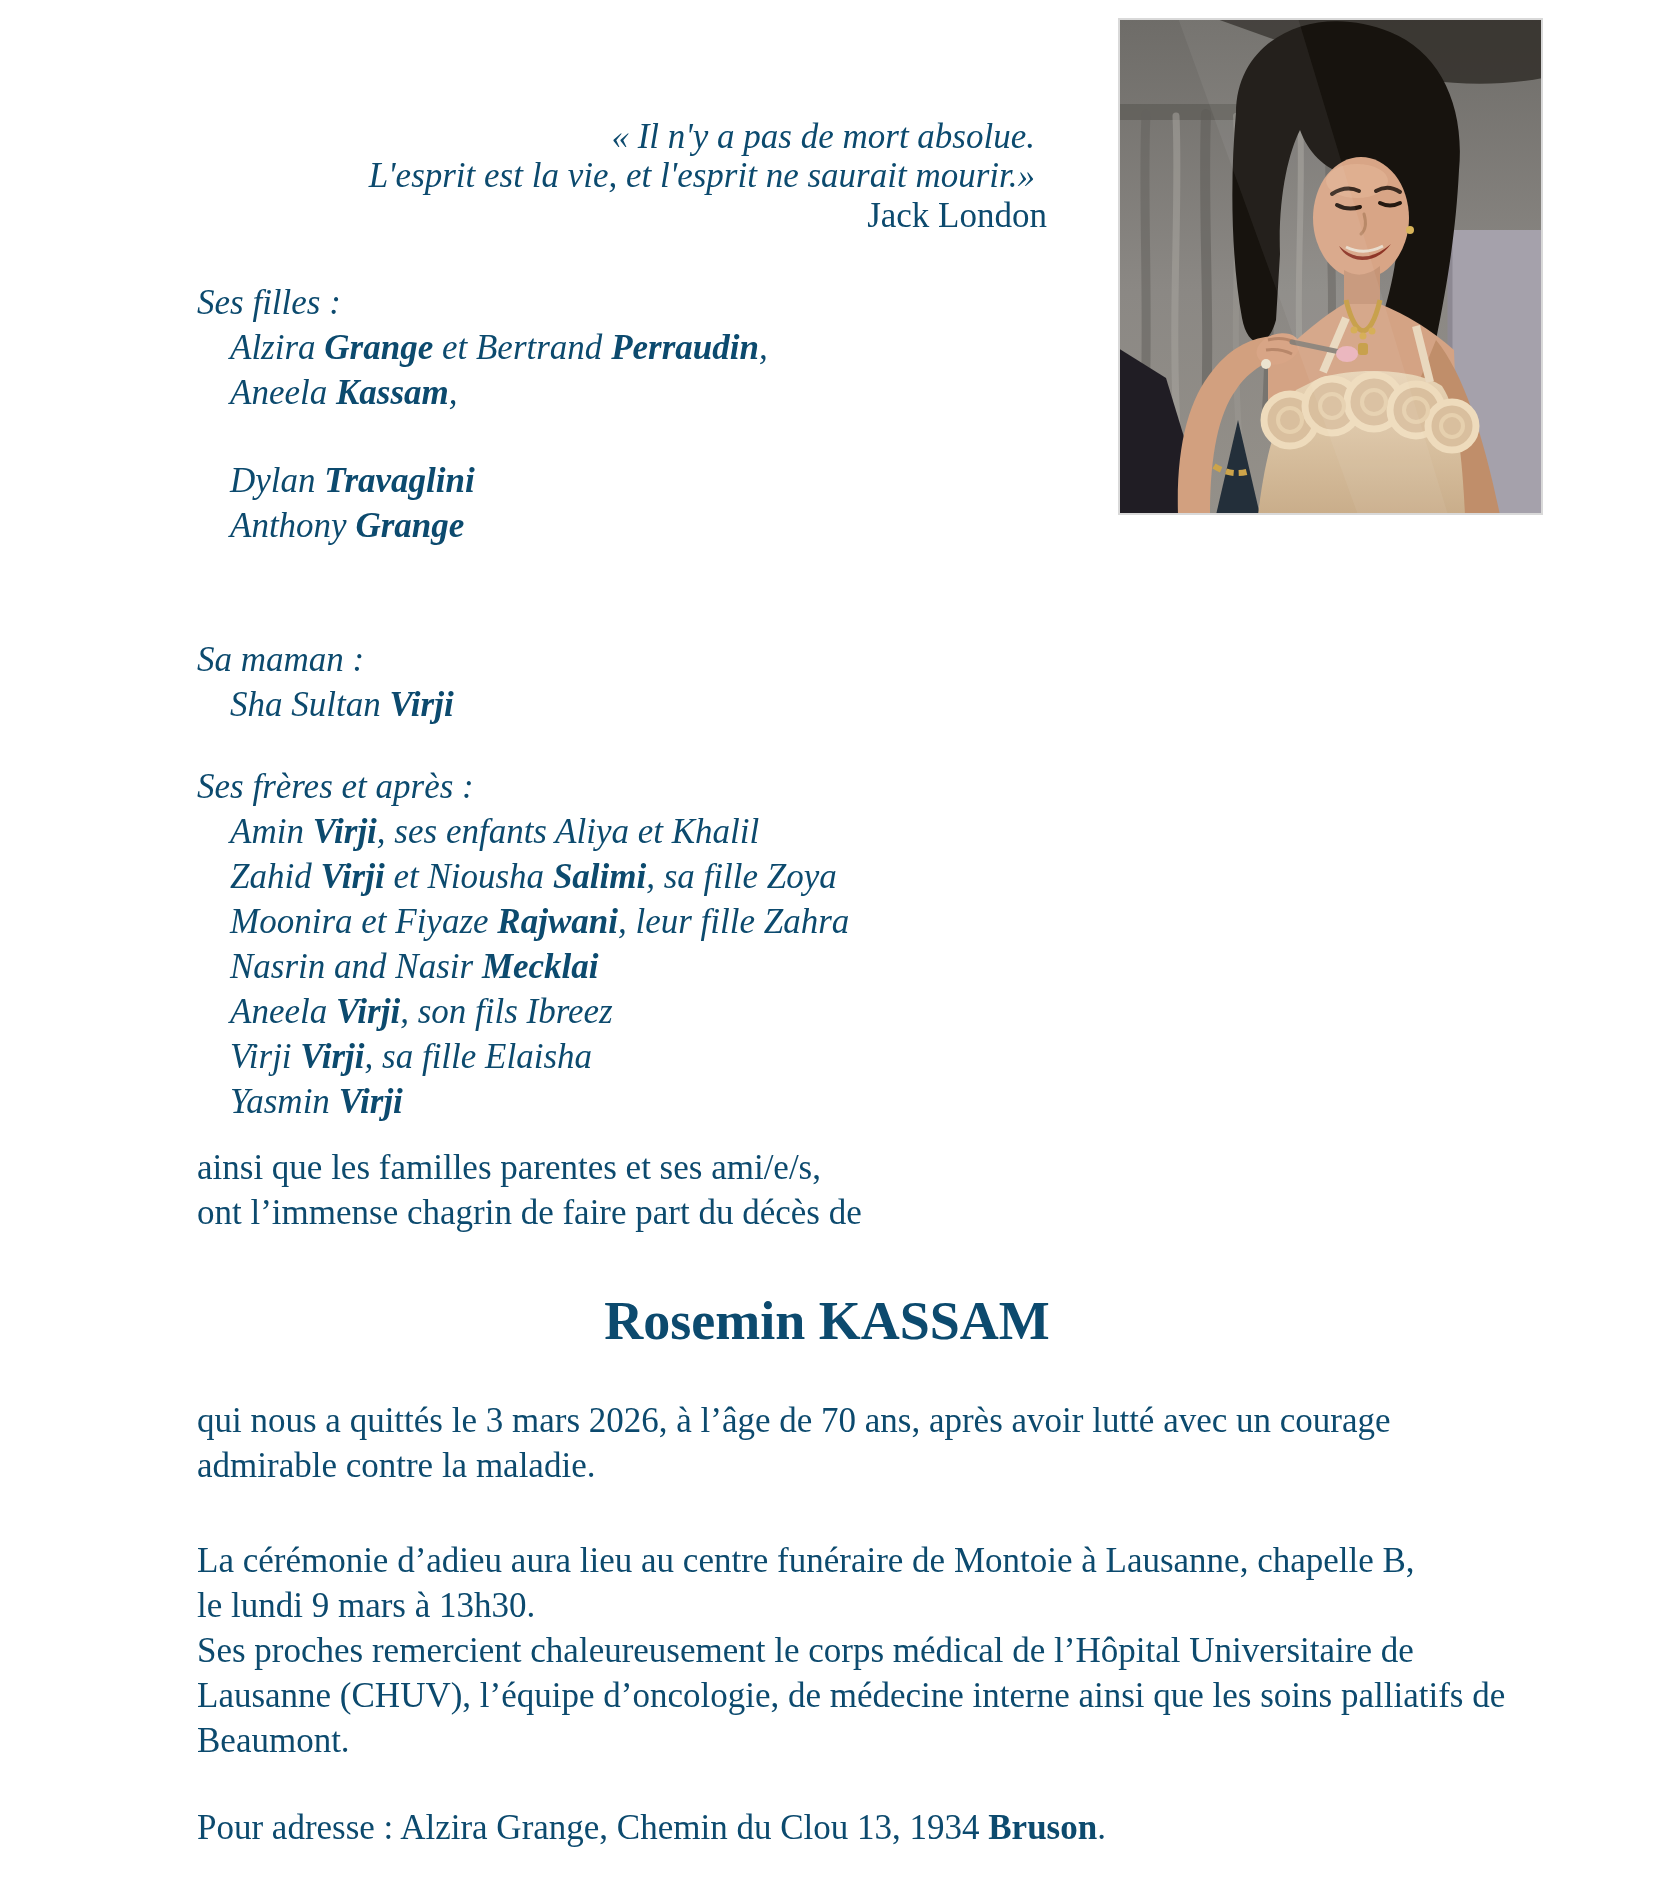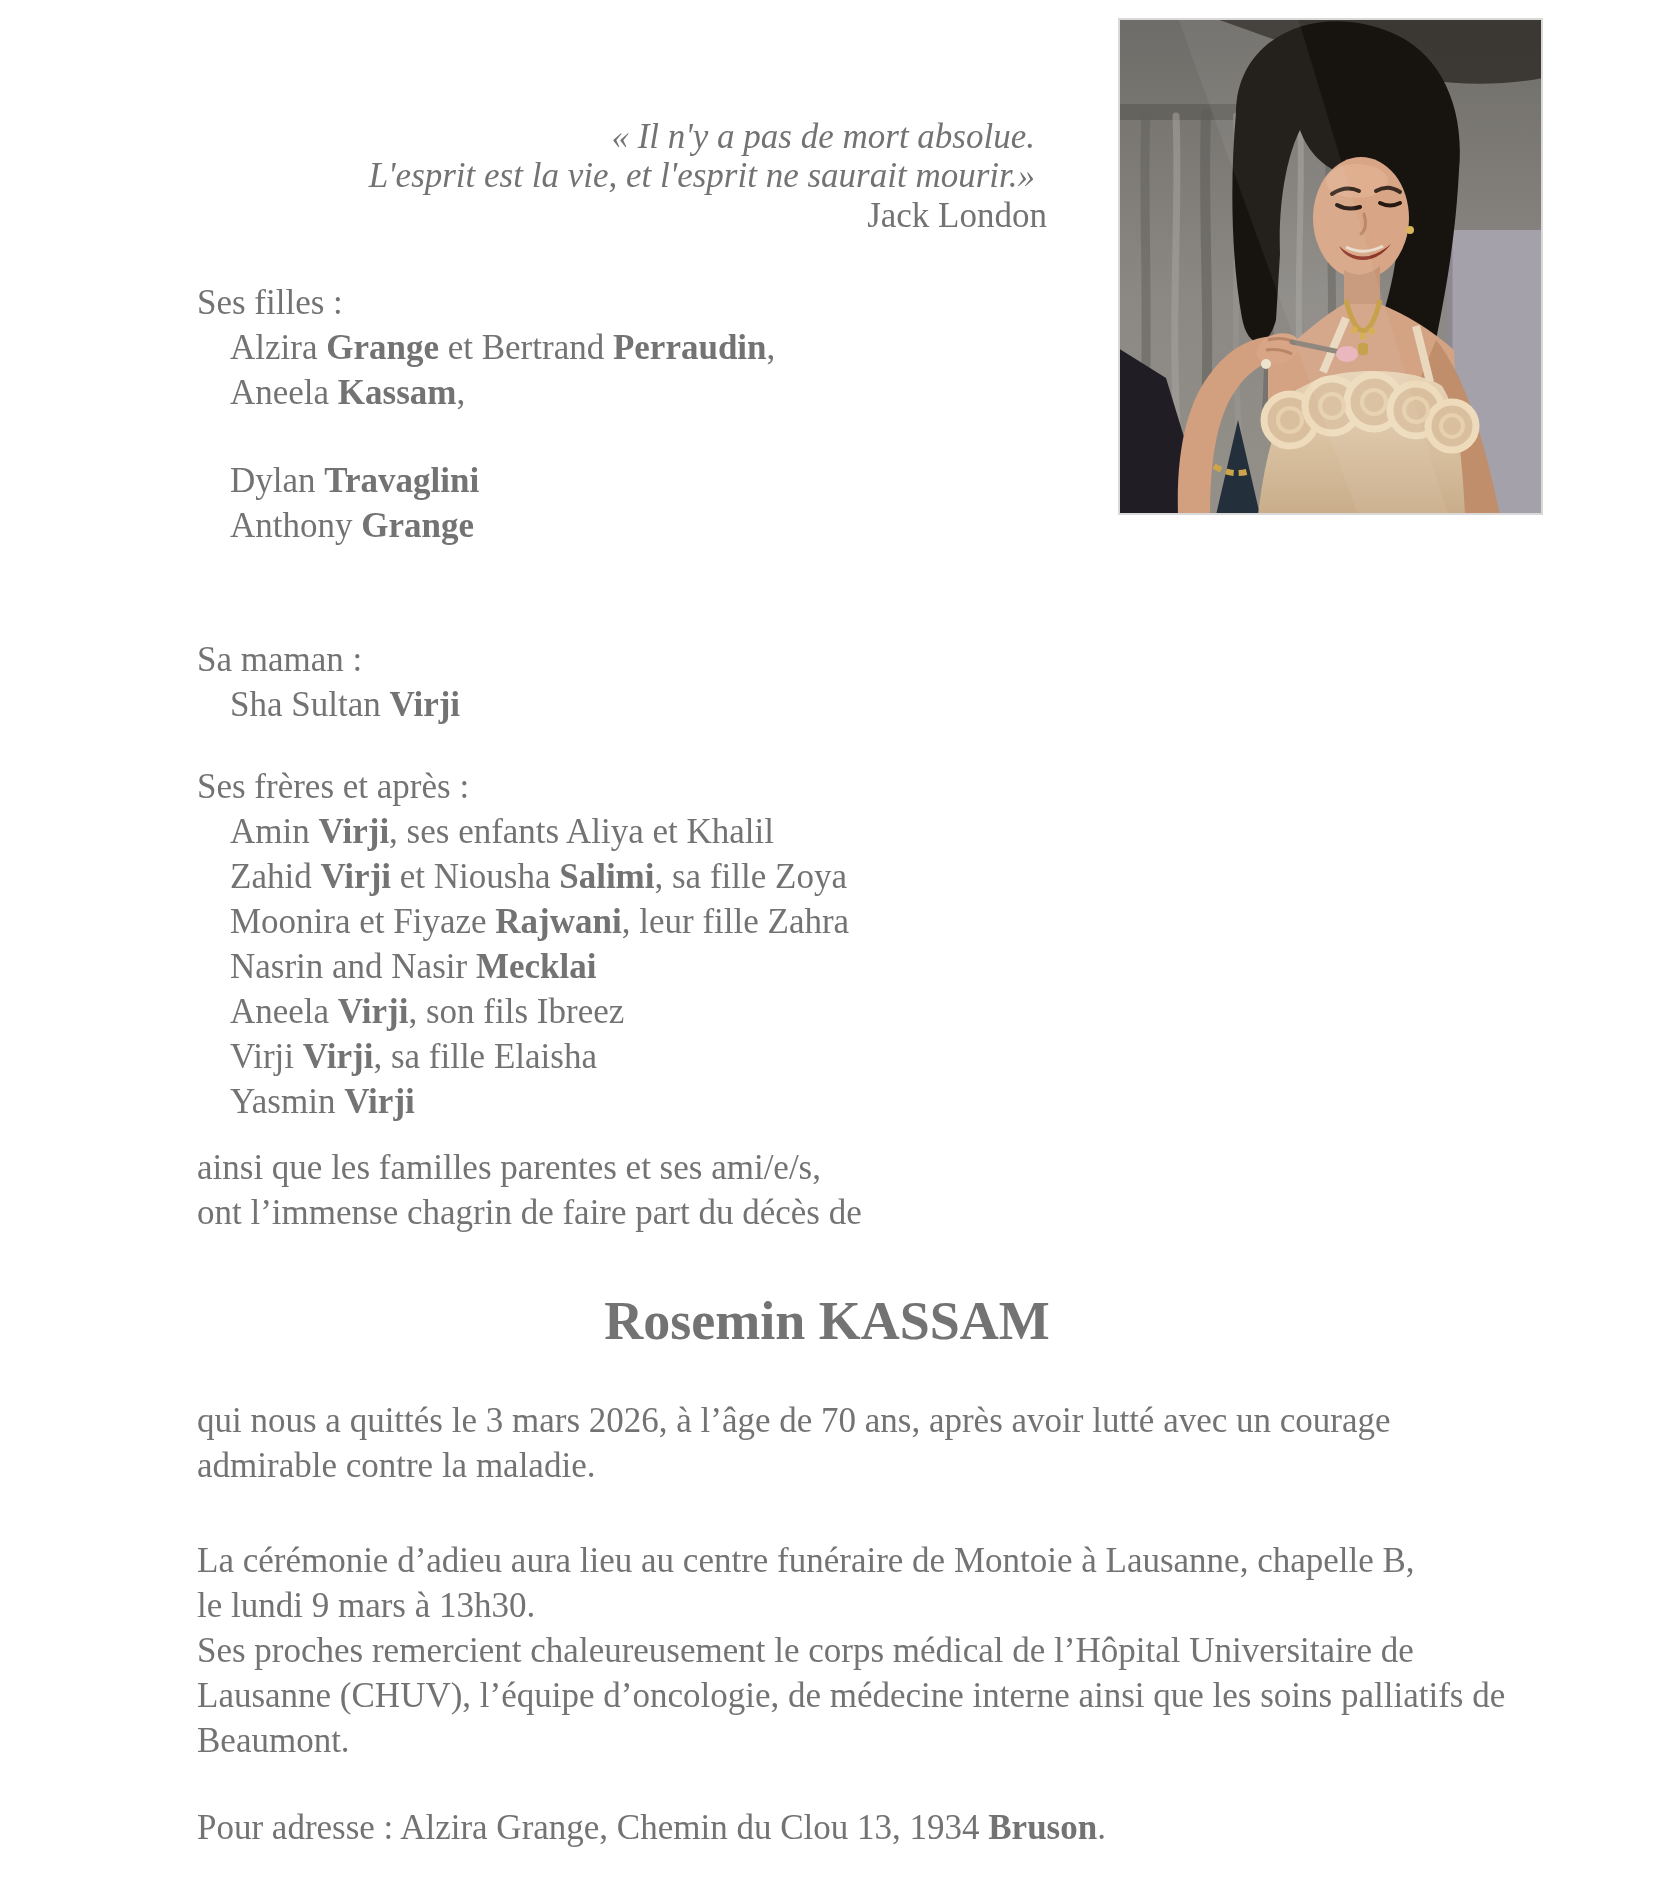--- a/index.html
+++ b/index.html
@@ -1,28 +1,28 @@
 <!DOCTYPE html>
 <html lang="fr"><head>
 <meta charset="utf-8">
 <style>
   html, body { margin: 0; padding: 0; background: #ffffff; }
   .page {
     position: relative;
     width: 1654px;
     height: 1877px;
     background: #ffffff;
-    color: #737373;
+    color: #0c4a6e;
     font-family: "Liberation Serif", serif;
     overflow: hidden;
   }
   .abs { position: absolute; }
   .line { white-space: nowrap; }
   .body-text { font-size: 35px; line-height: 45px; }
-  .sec { left: 197px; }
+  .sec { left: 197px; font-style: italic; }
   .items { padding-left: 33px; }
 
   .quote-block {
     top: 117px;
     left: 197px;
     width: 866px;
     text-align: right;
     font-size: 35px;
     line-height: 39px;
   }

